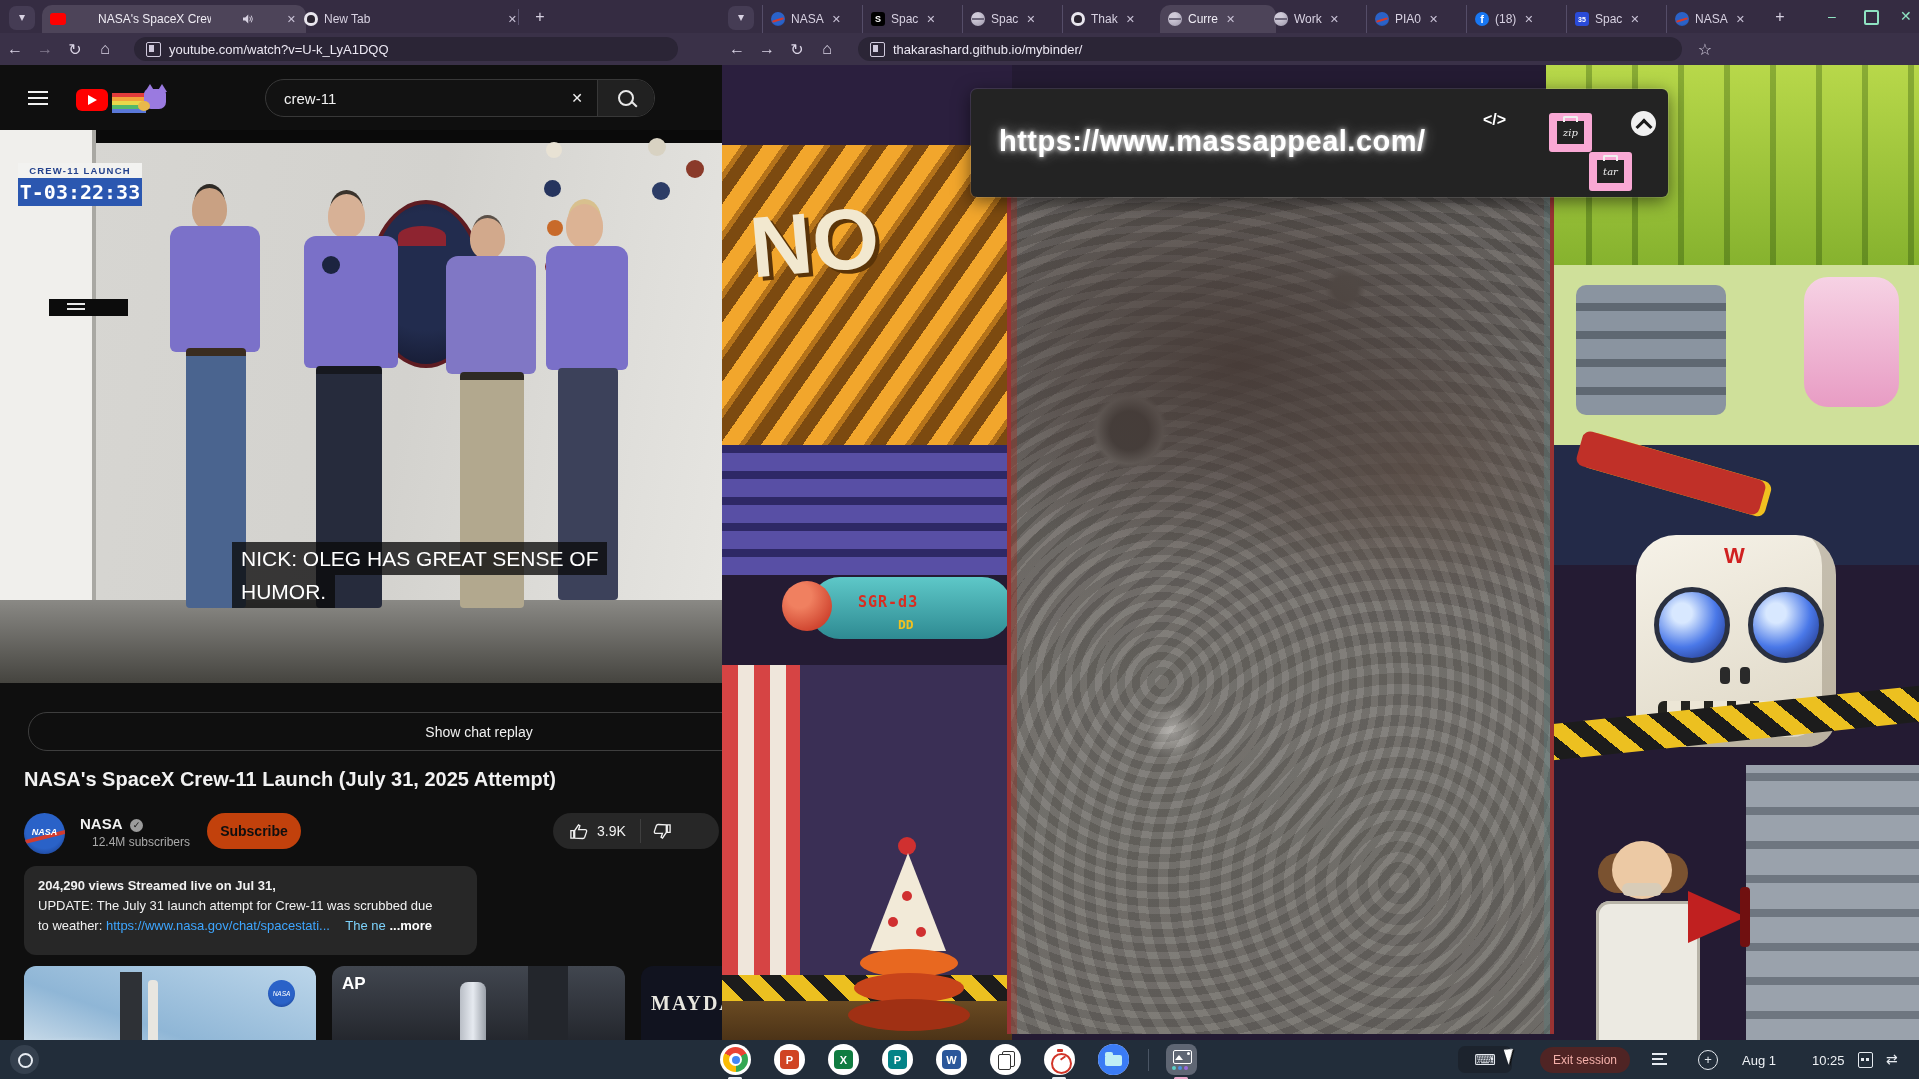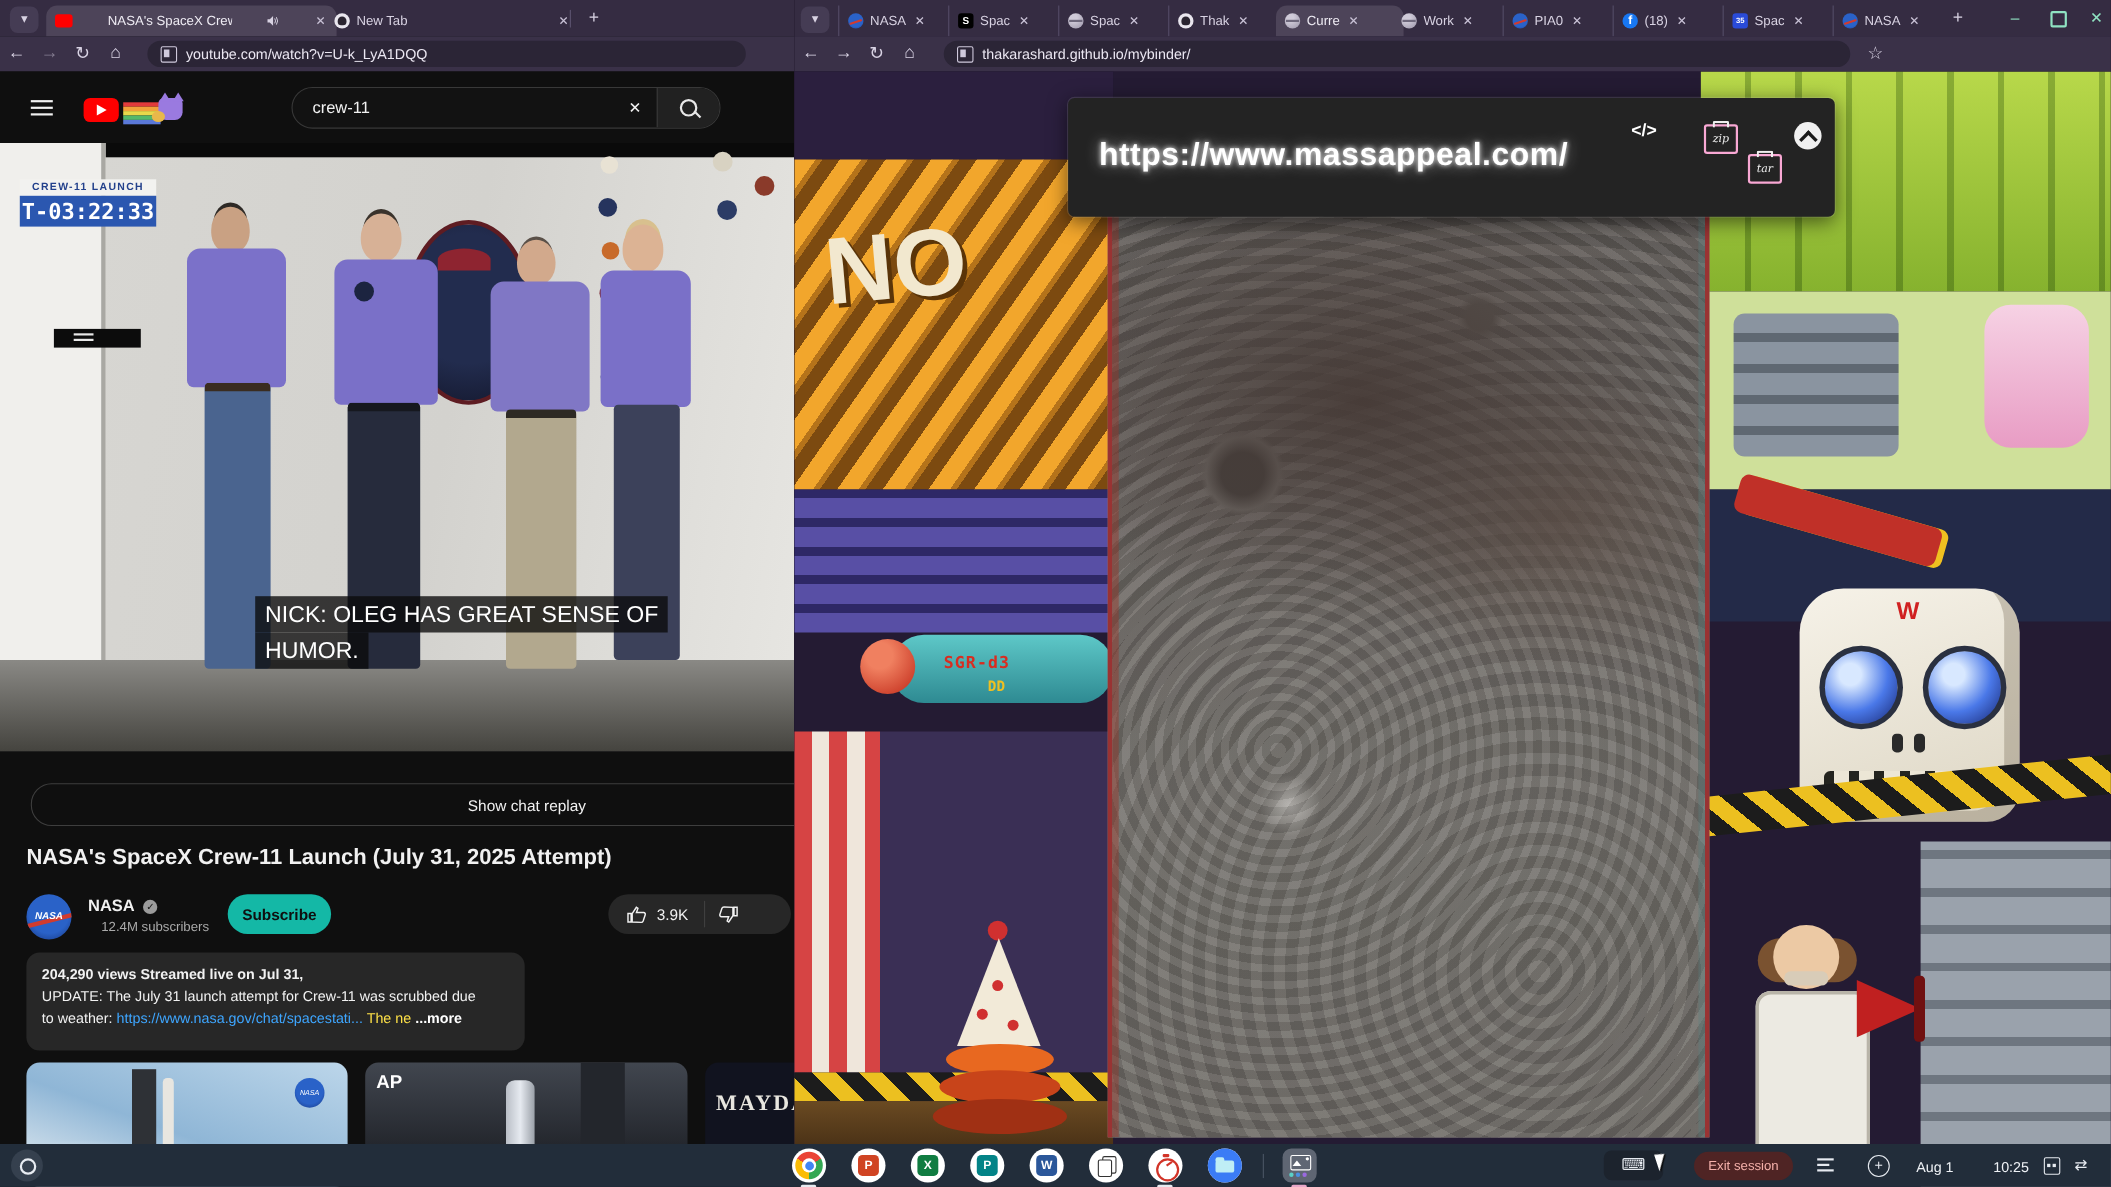--- a/index.html
+++ b/index.html
@@ -55,21 +55,21 @@
   .person .pants{position:absolute;border-radius:4px;}
   .capline{display:table;background:rgba(10,10,10,.78);color:#fff;font-size:21px;line-height:27px;padding:3px 9px;}
   .patch{position:absolute;border-radius:50%;}
   
   .rwcontent{position:absolute;left:0;top:65px;width:1197px;height:1014px;background:#241b33;overflow:hidden;}
   .hazard{background:repeating-linear-gradient(45deg,#ecc020 0 15px,#1c1c1c 15px 30px);}
   
   .dlpanel{position:absolute;left:249px;top:24px;width:697px;height:108px;background:#232323;border-radius:6px;box-shadow:0 0 0 1px rgba(255,255,255,.12),0 4px 18px rgba(0,0,0,.55);}
   .dlurl{position:absolute;left:28px;top:36px;color:#fff;font-size:29px;font-weight:bold;letter-spacing:.5px;
          text-shadow:0 0 5px rgba(255,255,255,.95),0 0 14px rgba(255,255,255,.55);}
-  .ficon{width:27px;height:23px;border:2px solid #f9a8d4;border-radius:3px;position:relative;color:#efefef;
+  .ficon{width:27px;height:23px;border:8px solid #f9a8d4;border-radius:3px;position:relative;color:#efefef;
          font-size:10px;font-style:italic;font-family:"DejaVu Serif",serif;display:flex;align-items:center;justify-content:center;}
   .ficon:before{content:"";position:absolute;top:-5px;left:6px;width:11px;height:4px;border:2px solid #efefef;border-bottom:0;border-radius:2px 2px 0 0;}
   
   .shelf{position:absolute;left:0;top:1040px;width:1919px;height:39px;background:#222d3a;}
   .appc{position:absolute;top:4px;width:31px;height:31px;border-radius:50%;background:#fff;display:flex;align-items:center;justify-content:center;}
   .offico{width:19px;height:19px;border-radius:4px;color:#fff;font-size:11px;font-weight:bold;display:flex;align-items:center;justify-content:center;}
   .ind{position:absolute;top:37px;width:14px;height:3px;border-radius:2px;background:#e6eaf0;}
   .sh-ic{color:#e6eaf0;font-size:14px;}
   .sh-txt{color:#eef1f5;font-size:13px;}
 </style>
@@ -205,39 +205,39 @@
 
     <div class="abs" style="left:24px;top:130px;width:41px;height:41px;border-radius:50%;background:radial-gradient(circle at 50% 42%,#2a62c8 0 58%,#16337a 100%);overflow:hidden;">
       <span class="abs" style="left:-4px;top:22px;width:50px;height:4px;background:#d23b2e;transform:rotate(-14deg);"></span>
       <span class="abs" style="left:0;top:14px;width:41px;text-align:center;color:#fff;font-size:9px;font-style:italic;font-weight:bold;">NASA</span>
     </div>
     <div class="abs" style="left:80px;top:132px;color:#f1f1f1;font-size:15px;font-weight:bold;">
       <span>NASA</span>
       <span style="display:inline-block;width:13px;height:13px;border-radius:50%;background:#9b9b9b;color:#111;font-size:9px;line-height:13px;text-align:center;font-weight:normal;margin-left:4px;vertical-align:1px;">✓</span>
     </div>
     <div class="abs" style="left:92px;top:152px;color:#aaaaaa;font-size:12px;">12.4M subscribers</div>
-    <div class="abs" style="left:207px;top:130px;width:94px;height:36px;background:#14b8a6;border-radius:18px;color:#0f0f0f;font-size:14px;font-weight:600;display:flex;align-items:center;justify-content:center;">
+    <div class="abs" style="left:207px;top:130px;width:94px;height:36px;background:#c2410c;border-radius:18px;color:#0f0f0f;font-size:14px;font-weight:600;display:flex;align-items:center;justify-content:center;">
       <span>Subscribe</span>
     </div>
     <div class="abs" style="left:553px;top:130px;width:166px;height:36px;background:#272727;border-radius:18px;display:flex;align-items:center;">
       <svg width="19" height="19" viewBox="0 0 20 20" style="margin-left:16px;">
           <path d="M2 9 h3 v8 H2 z M6 17 V9 l4-6 1.5 1-1.4 4H17 a1.6 1.6 0 0 1 1.5 2.1 l-2 6 a2 2 0 0 1-1.9 1.3 z" fill="none" stroke="#f1f1f1" stroke-width="1.4"></path>
         </svg>
       <span style="color:#f1f1f1;font-size:14px;margin-left:9px;">3.9K</span>
       <span style="width:1px;height:24px;background:#3f3f3f;margin:0 12px 0 14px;"></span>
       <svg width="19" height="19" viewBox="0 0 20 20" style="transform:scale(-1,-1);">
           <path d="M2 9 h3 v8 H2 z M6 17 V9 l4-6 1.5 1-1.4 4H17 a1.6 1.6 0 0 1 1.5 2.1 l-2 6 a2 2 0 0 1-1.9 1.3 z" fill="none" stroke="#f1f1f1" stroke-width="1.4"></path>
         </svg>
     </div>
 
     <div class="abs" style="left:24px;top:183px;width:453px;height:89px;background:#272727;border-radius:12px;padding:10px 14px;box-sizing:border-box;color:#f1f1f1;font-size:13px;line-height:20px;">
       <div style="font-weight:bold;">204,290 views  Streamed live on Jul 31,</div>
       <div>UPDATE: The July 31 launch attempt for Crew-11 was scrubbed due</div>
       <div>
-        <span>to weather: </span><span class="deslnk">https://www.nasa.gov/chat/spacestati...</span><span style="color:#fde047;"> The ne</span>
+        <span>to weather: </span><span class="deslnk">https://www.nasa.gov/chat/spacestati...</span><span style="color:#7dd3fc;margin-left:12px;"> The ne</span>
         <span style="font-weight:bold;color:#fff;">...more</span>
       </div>
     </div>
 
 
     <div class="abs" style="left:0;top:283px;width:722px;height:113px;">
       <div class="thumb" style="left:24px;width:292px;background:linear-gradient(200deg,#bcd6ea 0%,#8fb6d6 55%,#e9eff3 100%);">
         <span class="abs" style="left:96px;top:6px;width:22px;height:100px;background:#2e3136;"></span>
         <span class="abs" style="left:124px;top:14px;width:10px;height:92px;background:#e8e6e0;border-radius:4px 4px 0 0;"></span>
         <span class="abs" style="left:-20px;top:70px;width:180px;height:60px;background:radial-gradient(ellipse at 40% 60%,rgba(255,255,255,.95),rgba(255,255,255,0) 70%);"></span>

